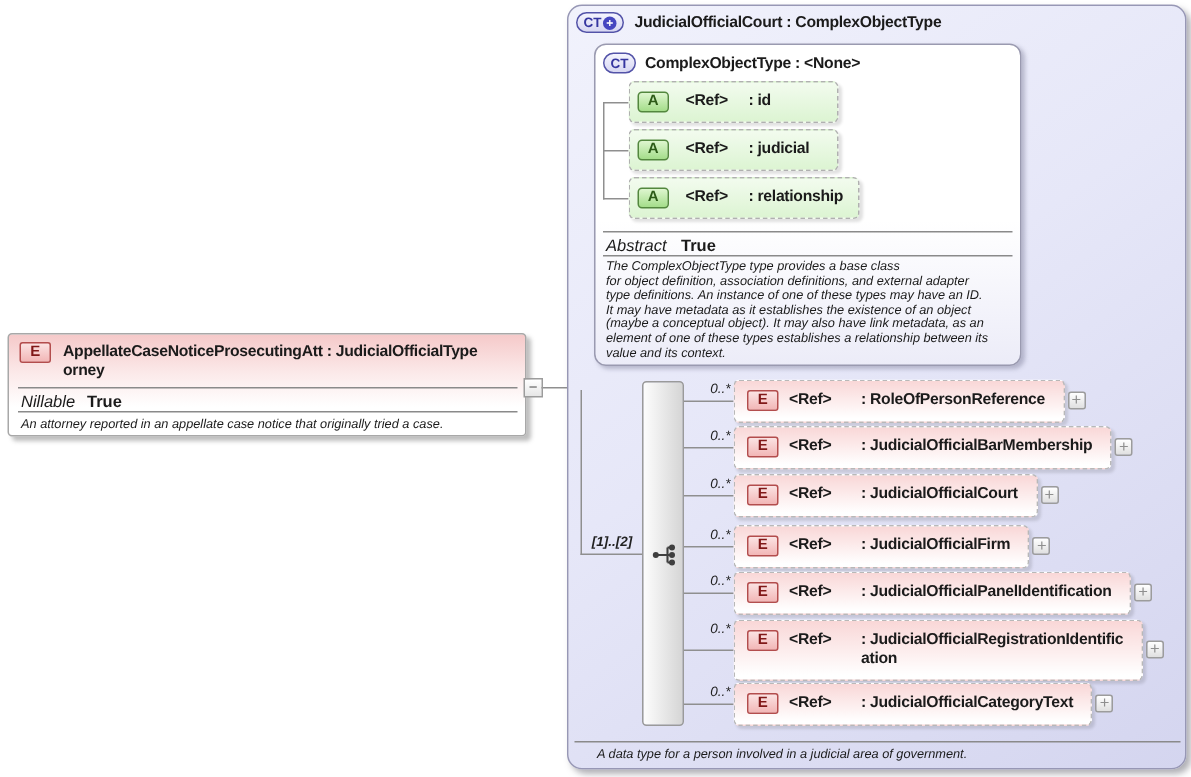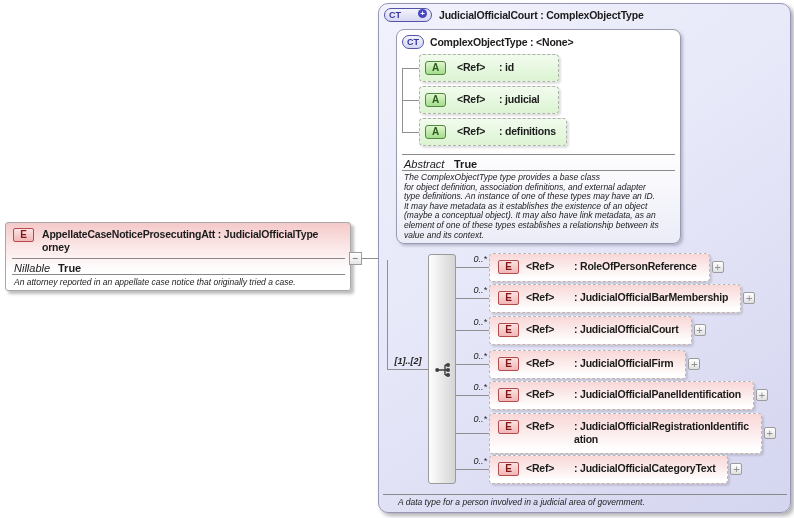--- a/index.html
+++ b/index.html
@@ -25,21 +25,21 @@
   .badge{display:inline-block;box-sizing:border-box;text-align:center;flex:0 0 auto;}
   .e-badge{width:21px;height:14px;border:1px solid #b34d4d;border-radius:2px;
     background:linear-gradient(to bottom,#fbe3e3,#f2b6b6);
     color:#801818;font-weight:bold;font-size:10px;line-height:12px;}
   .a-badge{width:21px;height:14px;border:1px solid #53873e;border-radius:3px;
     background:linear-gradient(to bottom,#def6cf,#a4dd8a);
     color:#2c5a17;font-weight:bold;font-size:10px;line-height:12px;}
   .ct-badge{height:14px;border:1px solid #5353a8;border-radius:7px;
     background:linear-gradient(to bottom,#f4f4fe,#d7d7f2);
     color:#3636a0;font-weight:bold;font-size:9px;line-height:12px;
-    padding:0 4px;display:inline-flex;align-items:flex-start;gap:17px;}
+    padding:0 4px;display:inline-flex;align-items:center;gap:1px;}
   .plus-circle{display:inline-block;width:9px;height:9px;border-radius:50%;
     background:#4646c0;color:#ffffff;font-size:8px;line-height:9px;font-weight:bold;text-align:center;}
 
   
   .type-box{position:absolute;left:378px;top:3px;width:413px;height:510px;box-sizing:border-box;
     border:1px solid #9797b5;border-radius:10px;
     background:linear-gradient(145deg,#f1f2fc 0%,#e6e7f8 45%,#d4d5ef 100%);
     box-shadow:3px 3px 4px rgba(100,100,110,.5);}
   .type-header{position:absolute;left:5px;top:4px;display:flex;align-items:center;gap:7px;}
 
@@ -133,21 +133,21 @@
         <span class="attr-name">: id</span>
       </div>
       <div class="attr-box" style="top:56px;">
         <span class="badge a-badge">A</span>
         <span class="ref">&lt;Ref&gt;</span>
         <span class="attr-name">: judicial</span>
       </div>
       <div class="attr-box" style="top:88px;">
         <span class="badge a-badge">A</span>
         <span class="ref">&lt;Ref&gt;</span>
-        <span class="attr-name">: definitions</span>
+        <span class="attr-name">: relationship</span>
       </div>
 
       <div class="sep" style="left:5px;top:124px;width:273px;"></div>
       <div class="meta-row" style="position:absolute;left:0;top:126px;width:100%;box-sizing:border-box;padding-left:7px;">
         <span class="meta-label" style="width:50px;">Abstract</span>
         <span class="meta-value">True</span>
       </div>
       <div class="sep" style="left:5px;top:140px;width:273px;"></div>
       <div class="desc" style="position:absolute;left:0;top:140px;padding-left:7px;">The ComplexObjectType type provides a base class
 for object definition, association definitions, and external adapter

